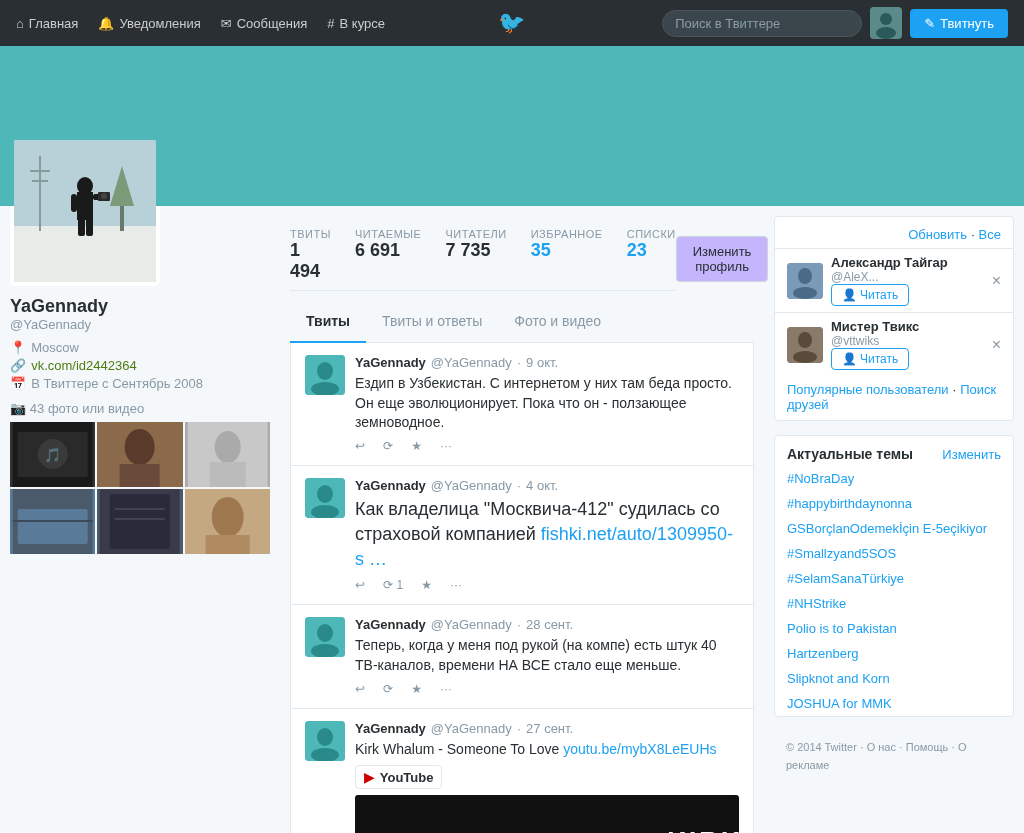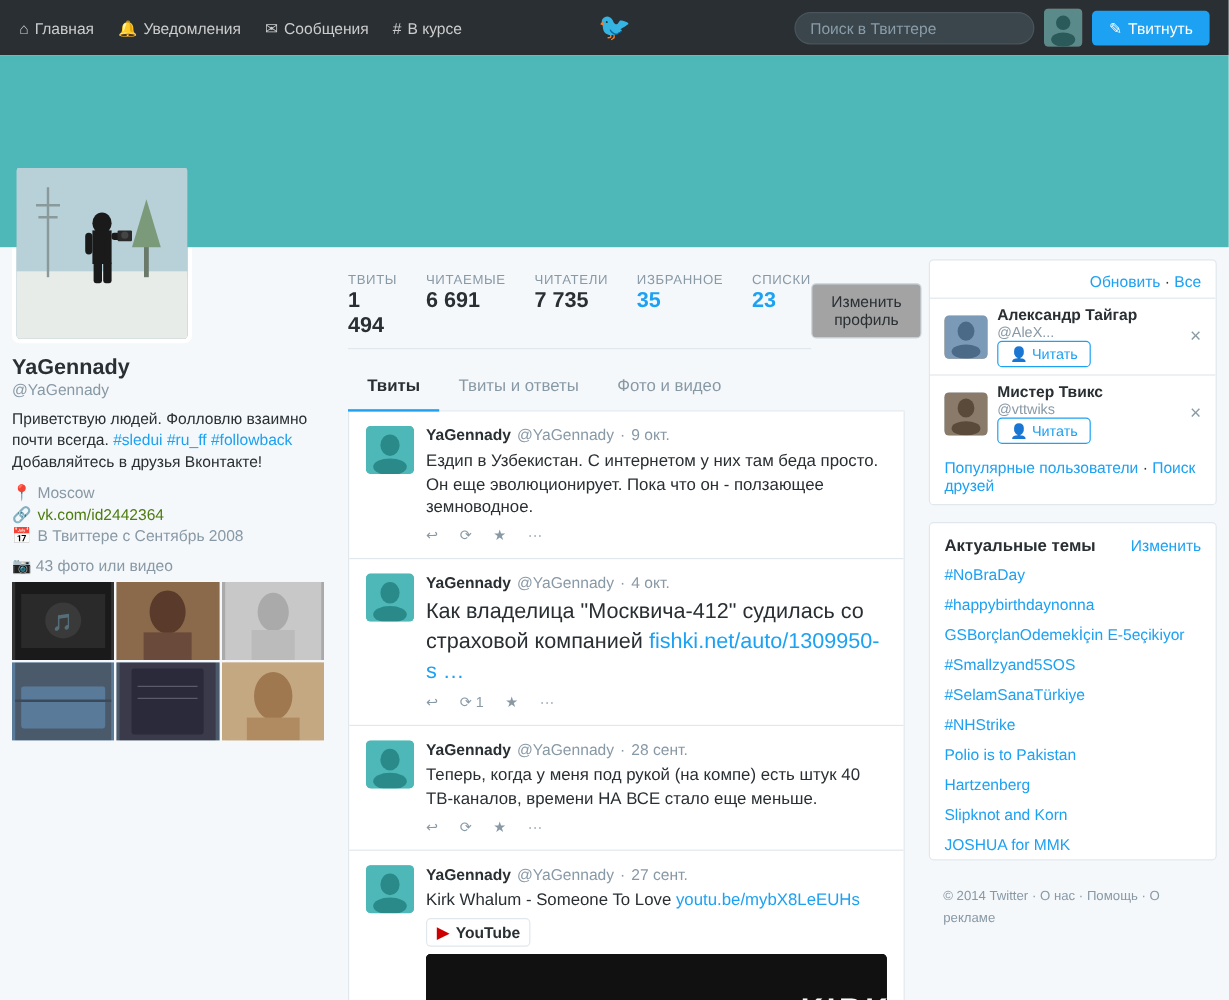--- a/index.html
+++ b/index.html
@@ -126,21 +126,21 @@
       padding: 12px 0 8px 0;
       border-bottom: 1px solid #e1e8ed;
       margin-bottom: 10px;
     }
     .stat-item { text-align: left; cursor: pointer; }
     .stat-label { font-size: 11px; color: #8899a6; text-transform: uppercase; letter-spacing: 0.5px; }
     .stat-num { font-size: 18px; font-weight: bold; color: #292f33; }
     .stat-num.blue { color: #1da1f2; }
     .edit-profile-btn {
       margin-left: auto;
-      background: #a3a3a3;
+      background: #c4b5fd;
       border: 1px solid #ccd6dd;
       border-radius: 4px;
       padding: 7px 16px;
       font-size: 13px;
       cursor: pointer;
       color: #292f33;
       align-self: center;
     }
 
     
@@ -366,27 +366,20 @@
 
             <rect x="68" y="82" width="7" height="18" fill="#1a1a1a" rx="2"></rect>
             <rect x="76" y="82" width="7" height="18" fill="#1a1a1a" rx="2"></rect>
           </svg>
         </div>
       </div>
     </div>
 
     <div class="username-main">YaGennady</div>
     <div class="handle">@YaGennady</div>
-    <div class="bio">
-      Приветствую людей. Фолловлю взаимно почти всегда.
-      <a>#sledui</a>
-      <a>#ru_ff</a>
-      <a>#followback</a>
-      Добавляйтесь в друзья Вконтакте!
-    </div>
 
     <div class="meta-item">
       <span class="meta-icon">📍</span>
       <span>Moscow</span>
     </div>
     <div class="meta-item">
       <span class="meta-icon">🔗</span>
       <a>vk.com/id2442364</a>
     </div>
     <div class="meta-item">

